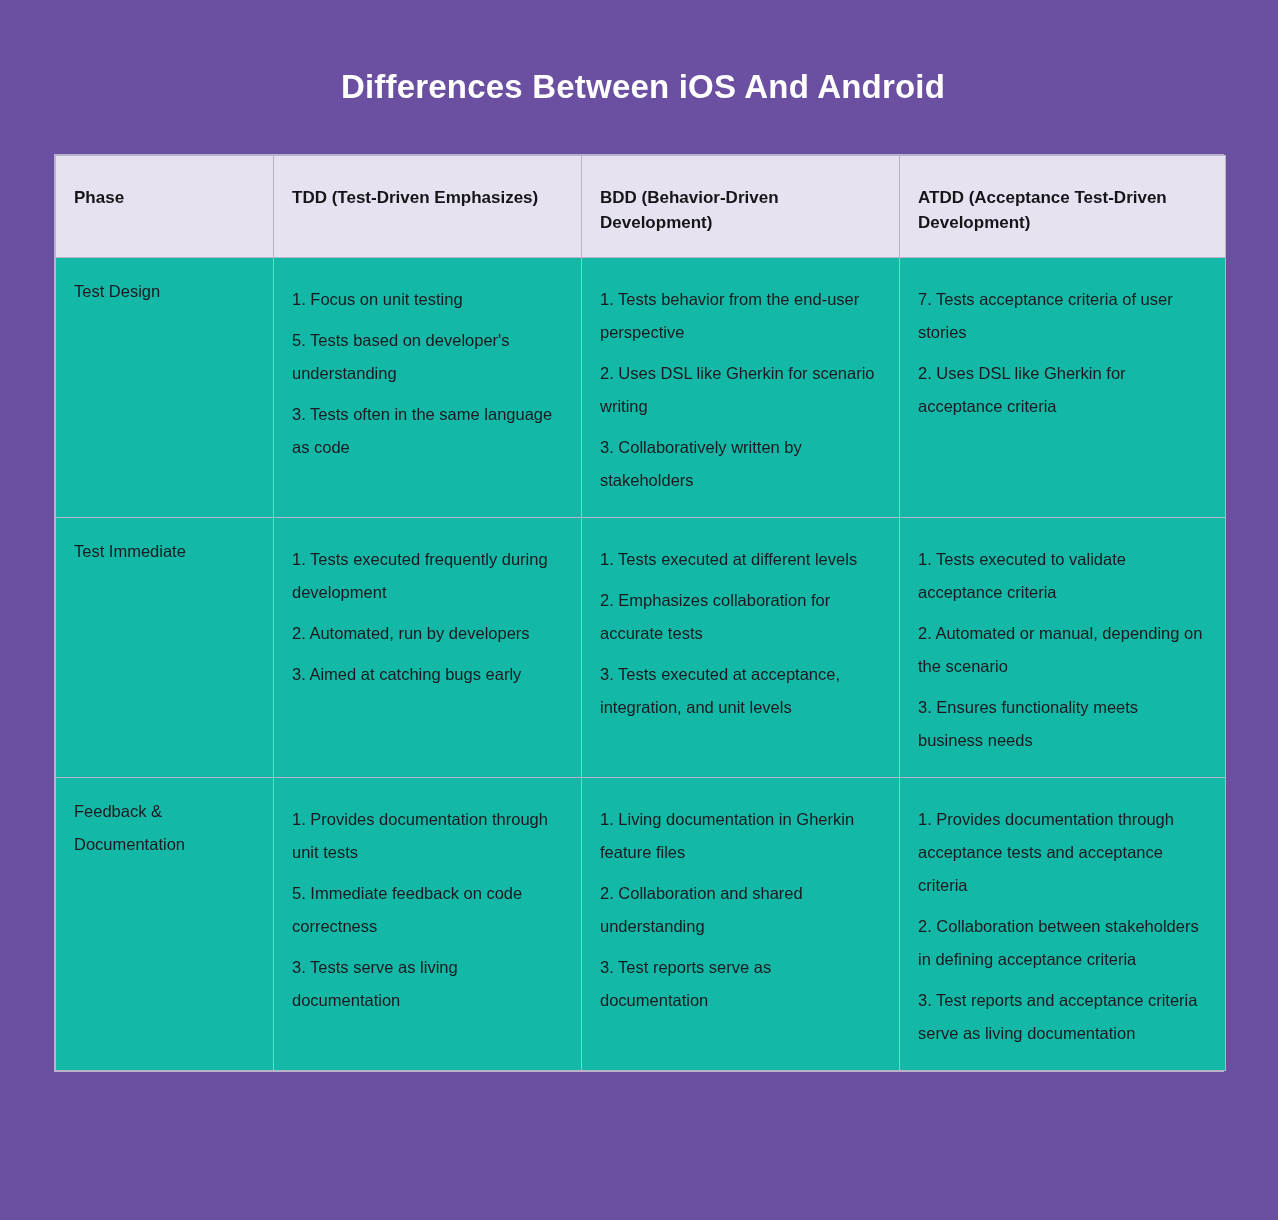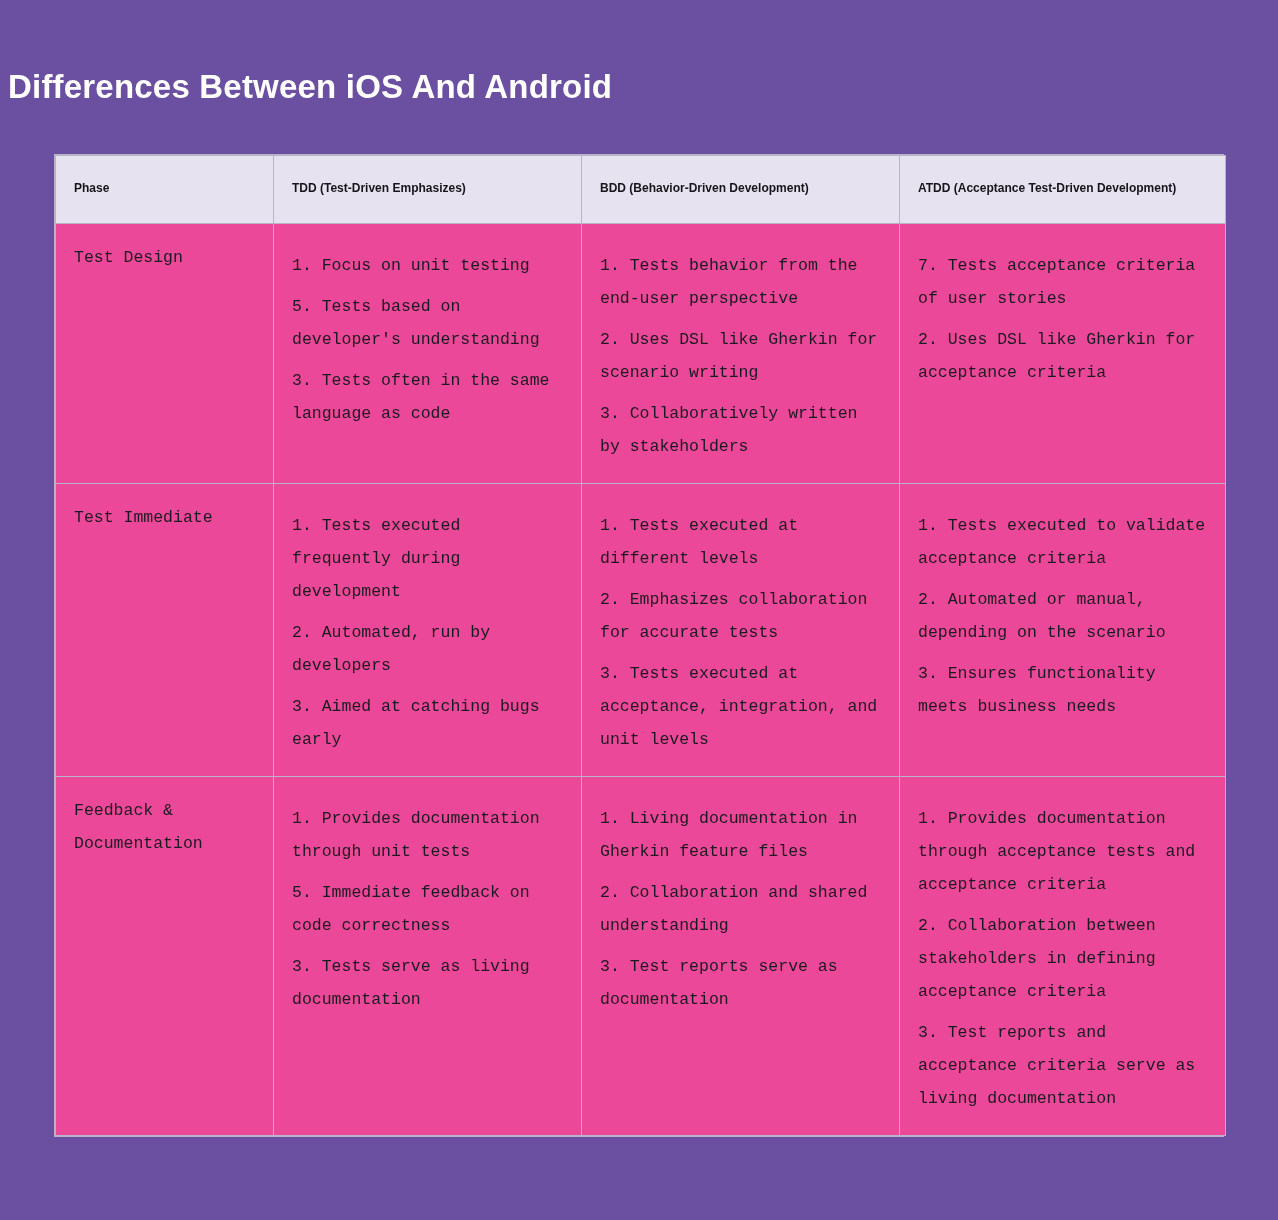--- a/index.html
+++ b/index.html
@@ -15,21 +15,21 @@
   }
   .page {
     width: 1278px;
     height: 1220px;
     box-sizing: border-box;
     background: #6b4fa0;
     position: relative;
   }
   .title-block {
     padding-top: 68px;
-    text-align: left;
+    text-align: center;
     padding-left: 8px;
   }
   .title-line {
     color: #ffffff;
     font-size: 33px;
     font-weight: bold;
     line-height: 38px;
     letter-spacing: 0.2px;
   }
   .table-wrap {
@@ -43,33 +43,32 @@
     width: 100%;
     table-layout: fixed;
   }
   table.cmp th, table.cmp td {
     border: 1px solid #b9b3c9;
     vertical-align: top;
     text-align: left;
   }
   table.cmp th {
     background: #e6e2ef;
-    font-size: 12px;
+    font-size: 17px;
     font-weight: bold;
     color: #16151a;
     line-height: 25px;
-    padding: 20px 18px 22px 18px;
+    padding: 29px 18px 22px 18px;
   }
   table.cmp td {
-    background: #ec4899;
+    background: #14b8a6;
     font-size: 16.5px;
     color: #1b1a20;
     line-height: 33px;
     padding: 17px 18px 20px 18px;
-    font-family: Liberation Mono, monospace;
   }
   col.c1 { width: 218px; }
   col.c2 { width: 308px; }
   col.c3 { width: 318px; }
   col.c4 { width: 326px; }
   .phase-cell {
     font-size: 16.5px;
     line-height: 33px;
   }
   .lines span {

